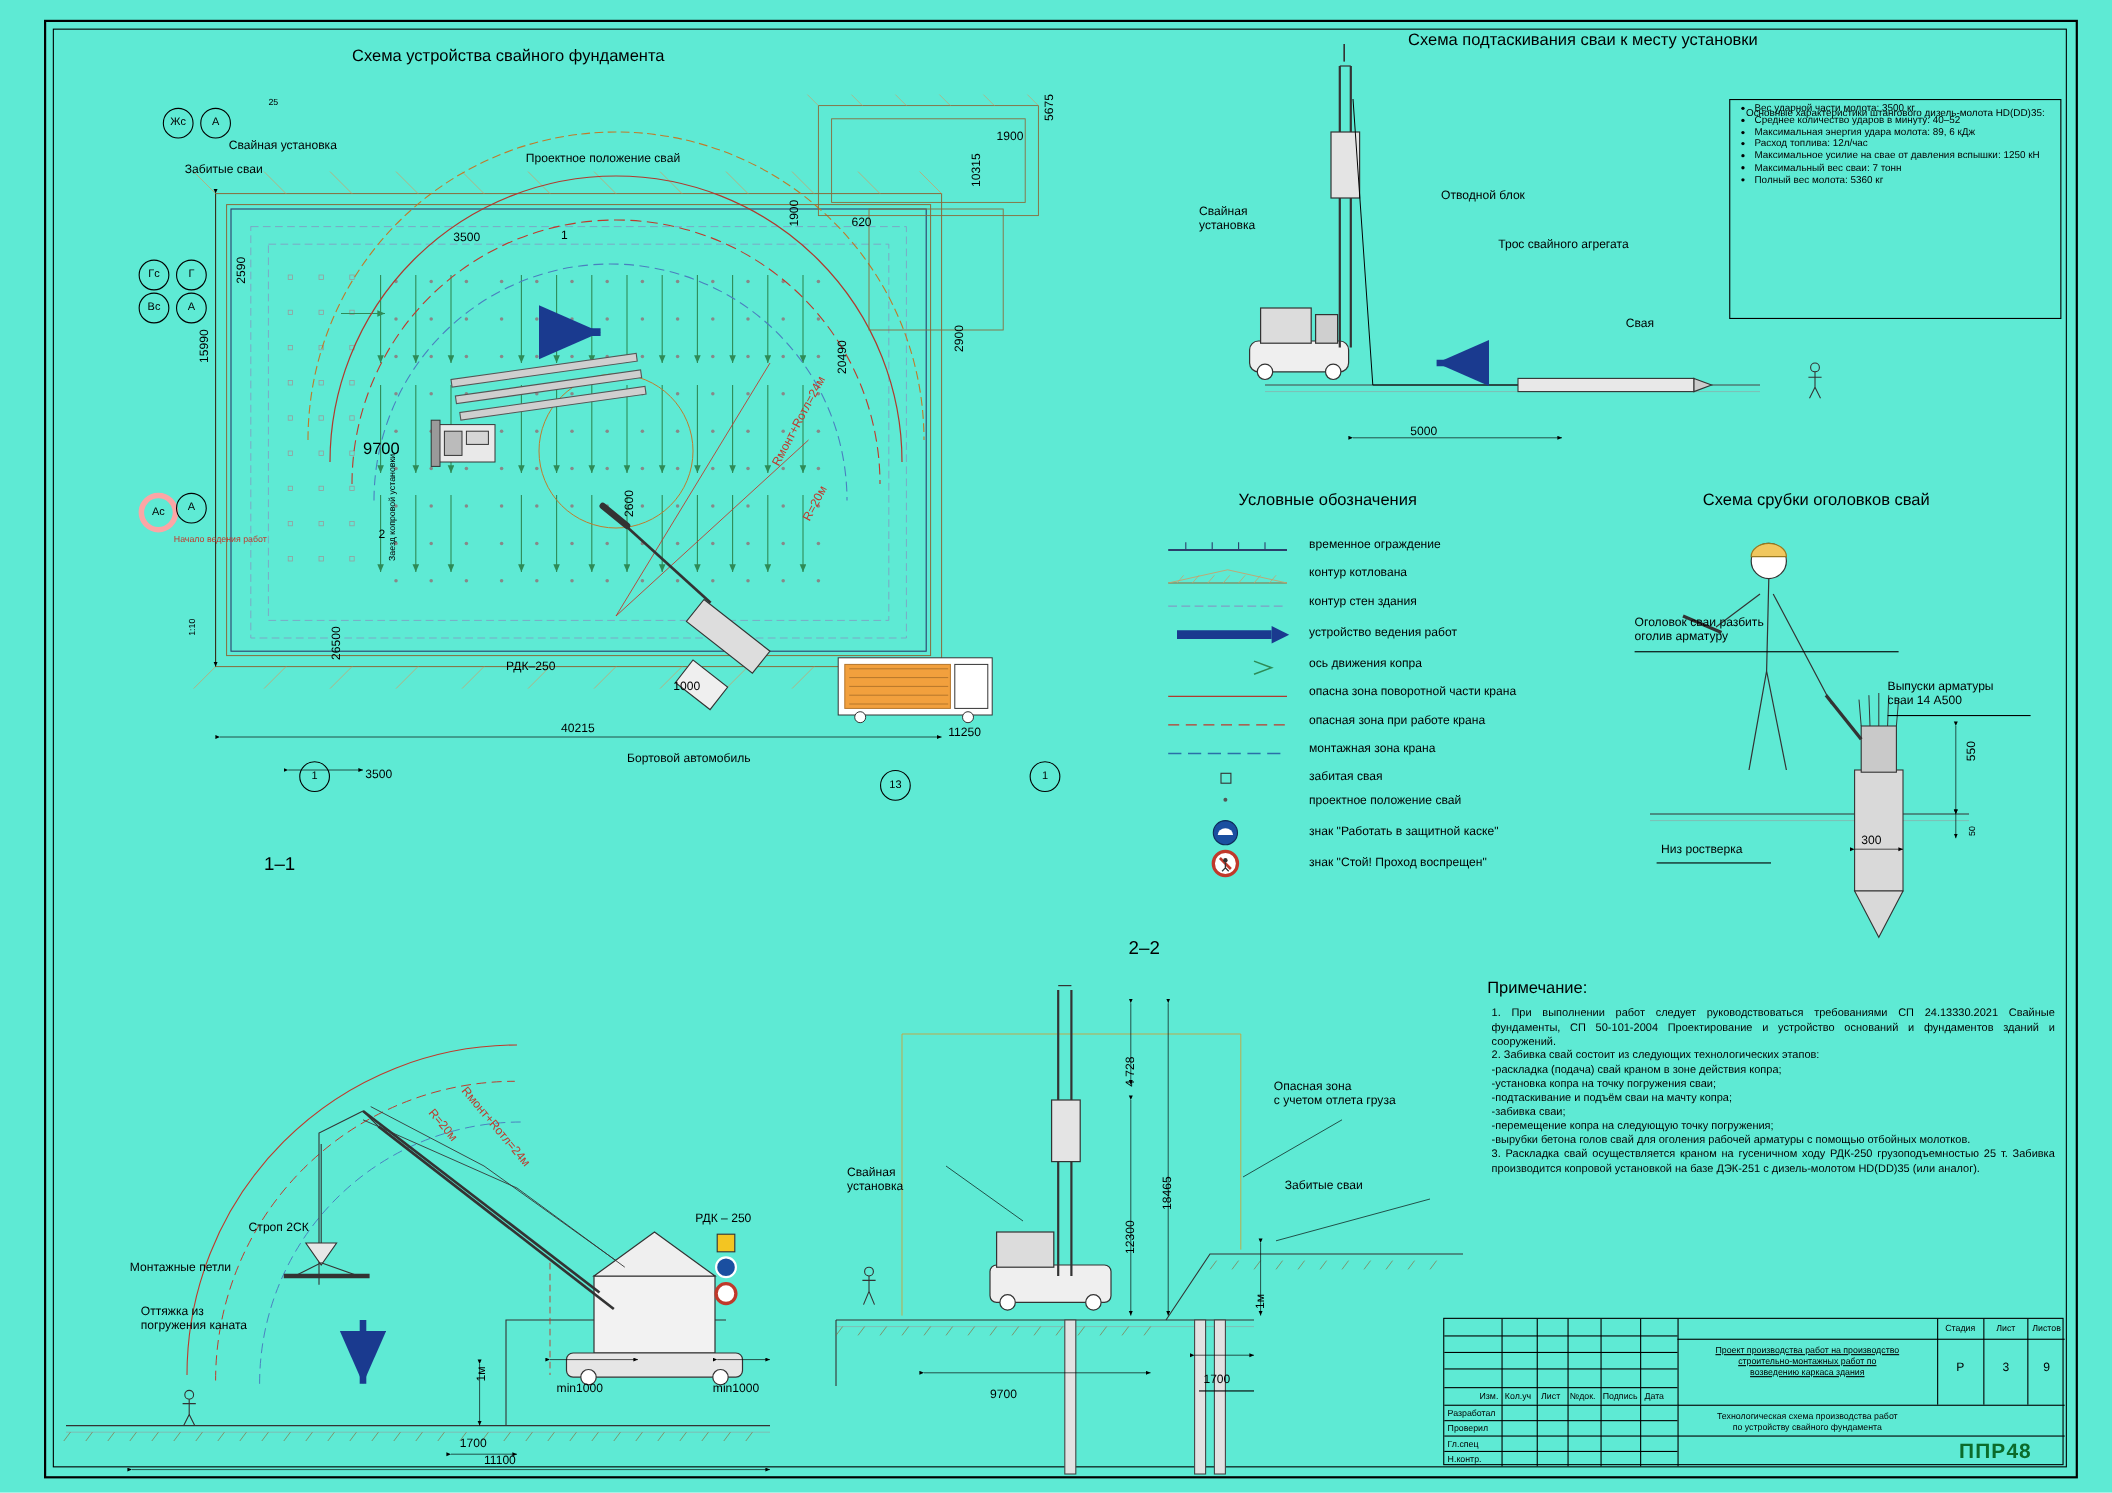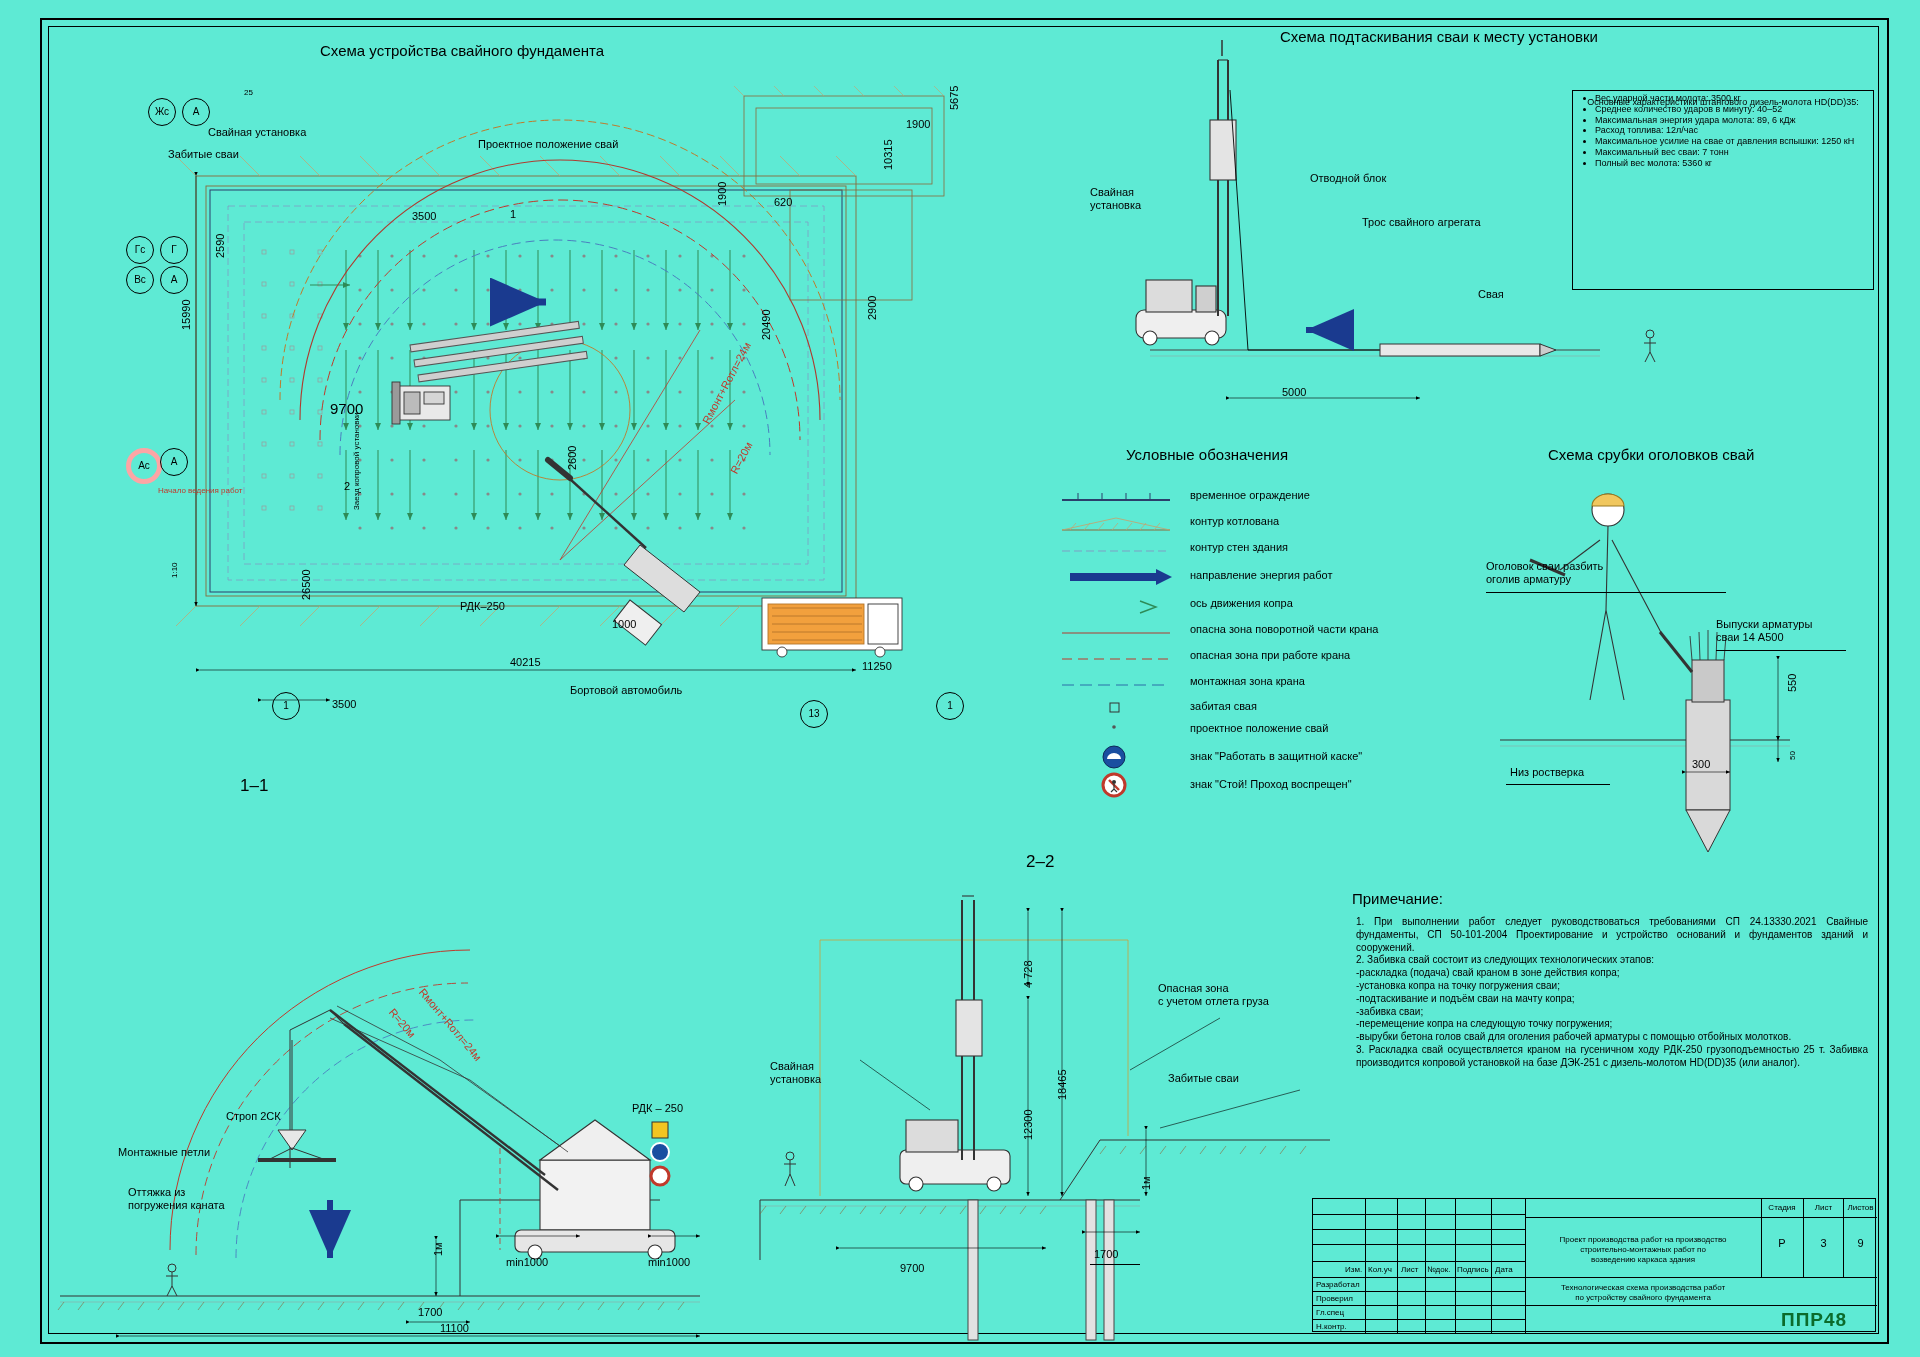--- a/index.html
+++ b/index.html
@@ -604,21 +604,21 @@
           <path d="M2,9 L110,9" stroke="#7f9fc4" stroke-width="1" stroke-dasharray="8,4"></path>
         </svg>
       <span class="t" style="left:130px;top:3px;">контур стен здания</span>
     </div>
 
     <div style="position:relative;height:30px;">
       <svg width="120" height="22" style="position:absolute;left:0;top:2px;">
           <path d="M10,11 L96,11" stroke="#1a3a8f" stroke-width="8"></path>
           <path d="M96,3 L112,11 L96,19 z" fill="#1a3a8f"></path>
         </svg>
-      <span class="t" style="left:130px;top:5px;">направление энергия работ</span>
+      <span class="t" style="left:130px;top:5px;">устройство ведения работ</span>
     </div>
 
     <div style="position:relative;height:26px;">
       <svg width="120" height="18" style="position:absolute;left:0;top:4px;">
           <path d="M80,3 L96,9 L80,15" stroke="#2e8b57" stroke-width="1.4" fill="none"></path>
         </svg>
       <span class="t" style="left:130px;top:3px;">ось движения копра</span>
     </div>
 
     <div style="position:relative;height:26px;">
@@ -784,21 +784,21 @@
       <div class="ln" style="left:318px;top:0;width:1px;height:78px;"></div>
       <div class="ln" style="left:0;top:18px;width:352px;height:1px;"></div>
 
       <div class="t xs center" style="left:236px;top:4px;width:42px;">Стадия</div>
       <div class="t xs center" style="left:279px;top:4px;width:39px;">Лист</div>
       <div class="t xs center" style="left:319px;top:4px;width:33px;">Листов</div>
       <div class="t center" style="left:236px;top:38px;width:42px;font-size:11px;">Р</div>
       <div class="t center" style="left:279px;top:38px;width:39px;font-size:11px;">3</div>
       <div class="t center" style="left:319px;top:38px;width:33px;font-size:11px;">9</div>
 
-      <div class="t xs center" style="left:4px;top:36px;width:228px;white-space:pre-line;line-height:1.25;">Проект производства работ на производство
+      <div class="t xs center" style="left:4px;top:24px;width:228px;white-space:pre-line;line-height:1.25;text-decoration:underline;">Проект производства работ на производство
 строительно-монтажных работ по
 возведению каркаса здания</div>
       <div class="t xs center" style="left:4px;top:84px;width:228px;white-space:pre-line;line-height:1.25;">Технологическая схема производства работ
 по устройству свайного фундамента</div>
       <div class="ppr" style="position:absolute;left:256px;top:110px;">ППР48</div>
     </div>
   </div>
 </div>
 
 </body></html>

